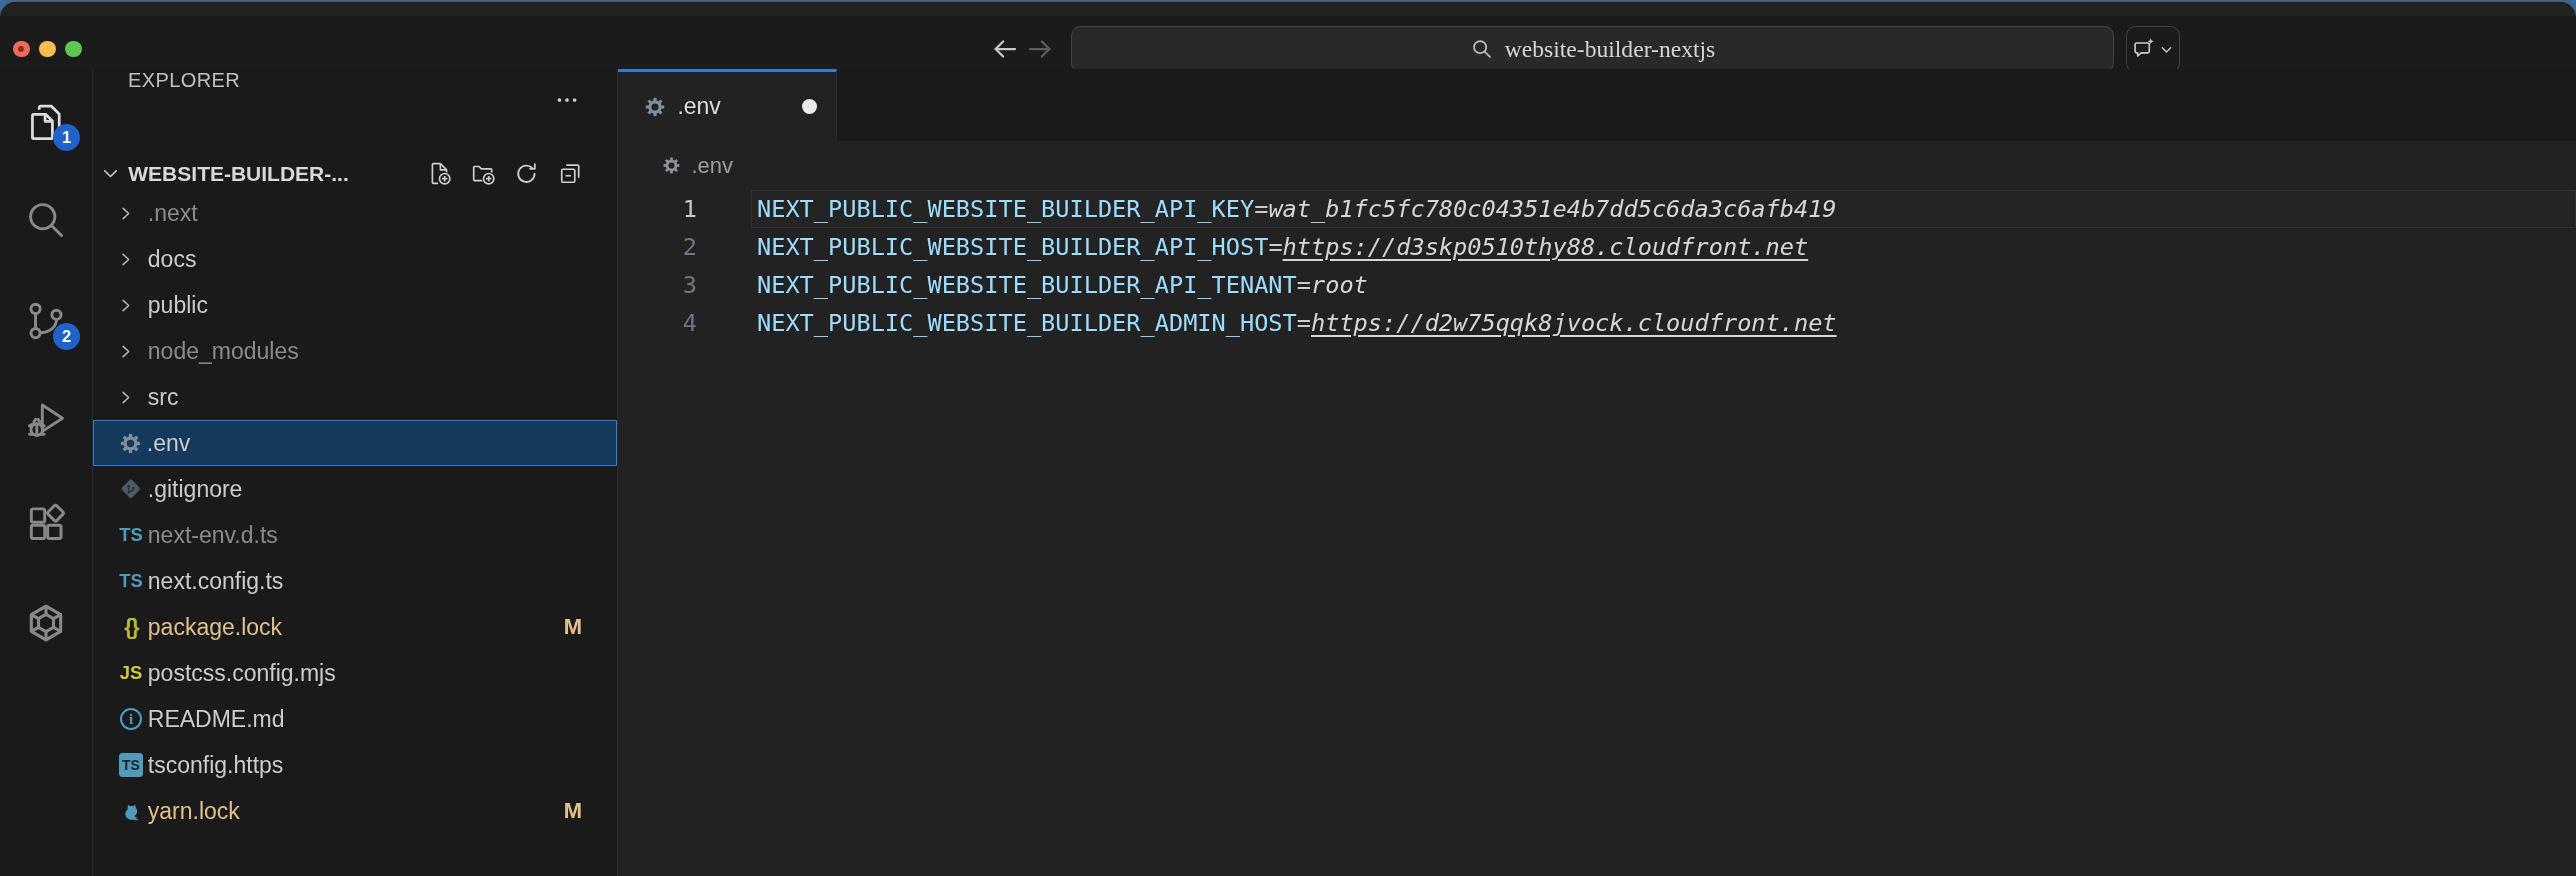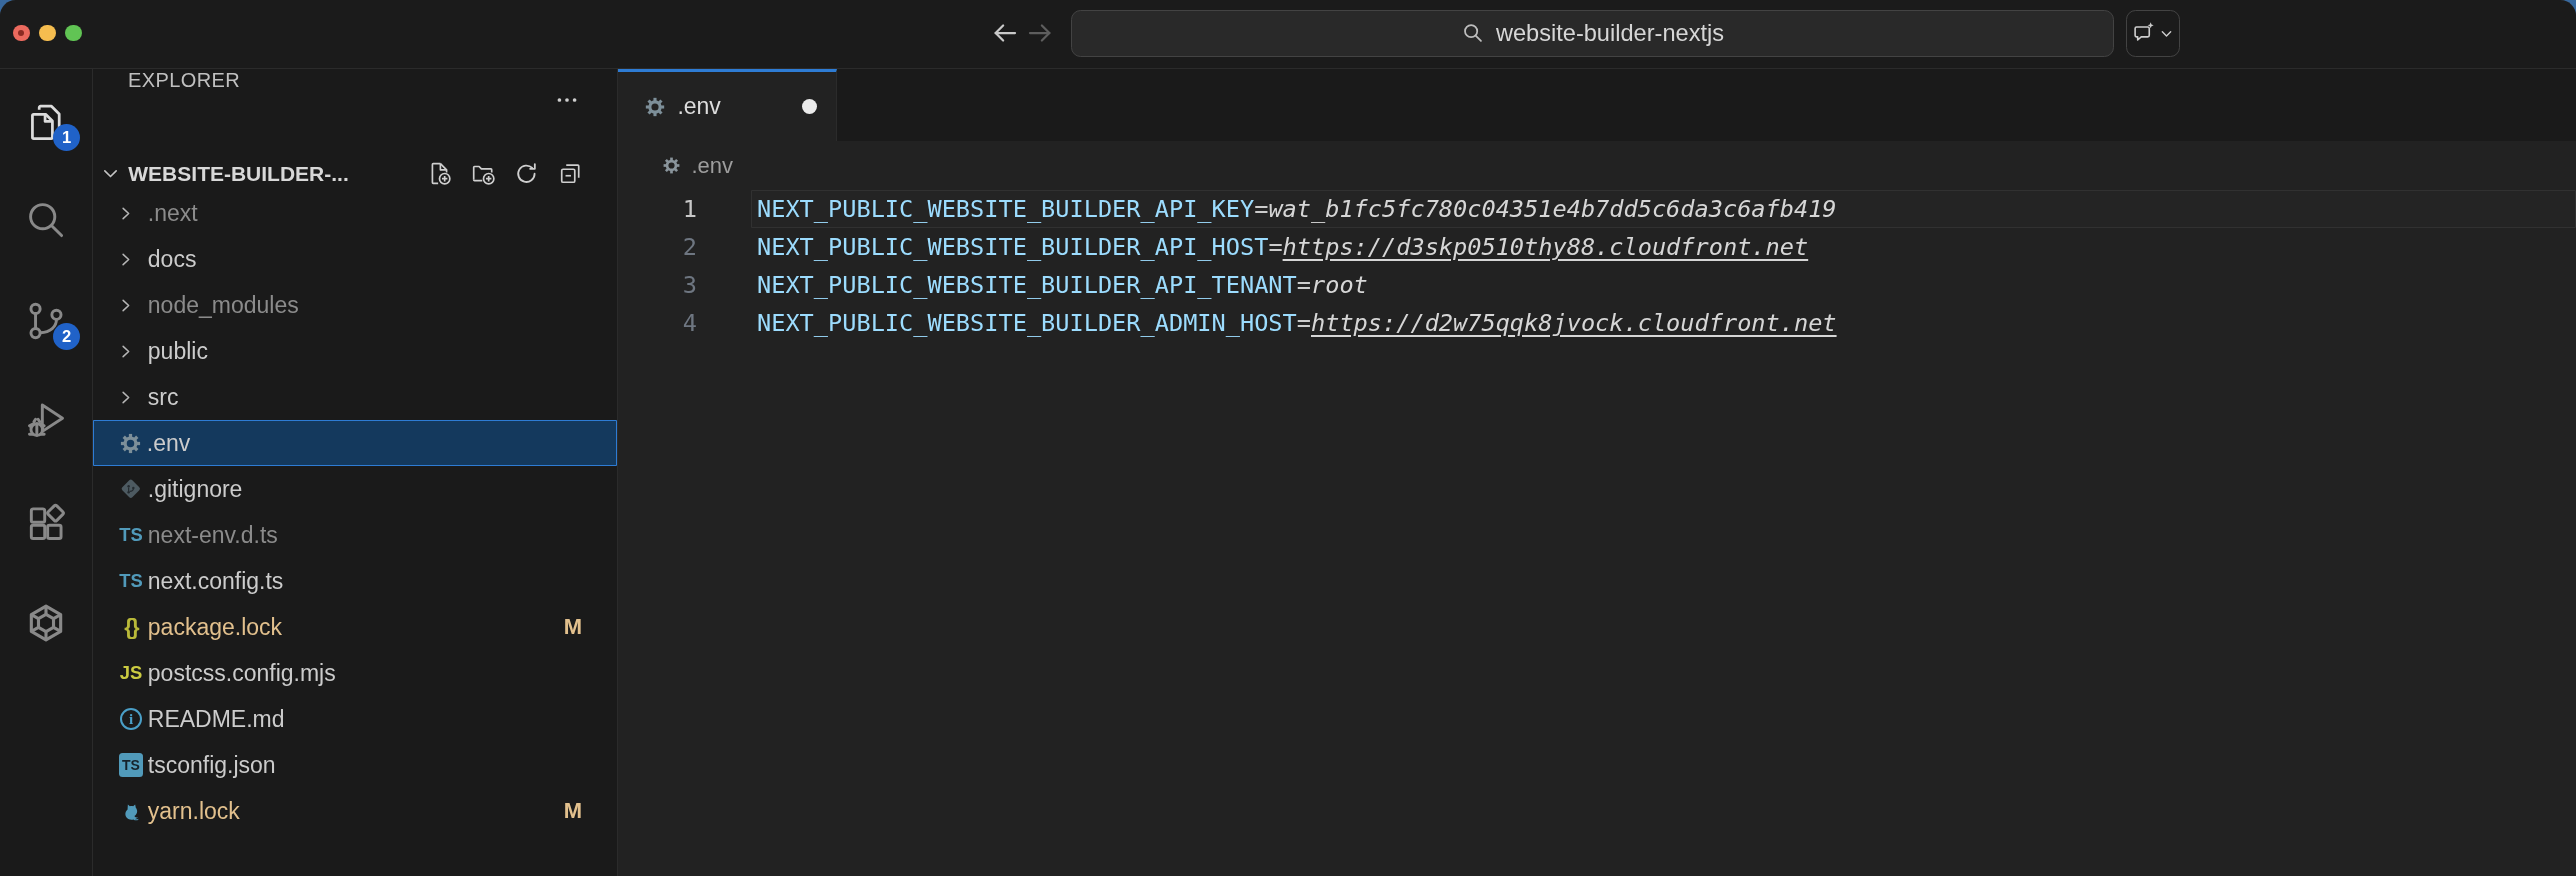--- a/index.html
+++ b/index.html
@@ -11,22 +11,22 @@
   }
   .window{
     position:relative;width:2576px;height:877px;
     background:#222222;
     border-radius:15.8px 15.8px 0 0;
     overflow:hidden;
     box-shadow:inset 0 1.8px 0 rgba(110,160,215,.55);
   }
   
   .titlebar{
-    position:absolute;left:0;top:0;width:100%;height:68px;
-    background:#1b1b1b;border-bottom:0.9px solid #2b2b2b;
+    position:absolute;left:0;top:16px;width:100%;height:68px;
+    background:#1b1b1b;border-bottom:0.9px solid #2b2b2b;font-family:Liberation Serif, serif;
   }
   .traffic{position:absolute;top:24.5px;width:16.6px;height:16.6px;border-radius:50%;}
   .traffic.red{left:13px;background:#ec6a5e;}
   .traffic.red::after{content:"";position:absolute;left:5.3px;top:5.3px;width:6.1px;height:6.1px;border-radius:50%;background:#8c2b23;}
   .traffic.yellow{left:39px;background:#f5bd4f;}
   .traffic.green{left:65px;background:#61c454;}
   .navarrow{position:absolute;top:15.8px;width:35px;height:35px;display:flex;align-items:center;justify-content:center;}
   .navarrow.back{left:987px;color:#c9c9c9;}
   .navarrow.fwd{left:1022px;color:#5e5e5e;}
   .command-center{
@@ -288,38 +288,38 @@
         <div class="tree-item">
     <span class="twirl">
             <svg width="19" height="19" viewBox="0 0 24 24" fill="none" stroke="currentColor" stroke-width="1.9" stroke-linecap="round" stroke-linejoin="round">
               <path d="M9 5.5l7 6.5-7 6.5"></path>
             </svg>
           </span>
 
     <span class="tlabel">docs</span>
 
   </div>
+        <div class="tree-item">
+    <span class="twirl">
+            <svg width="19" height="19" viewBox="0 0 24 24" fill="none" stroke="currentColor" stroke-width="1.9" stroke-linecap="round" stroke-linejoin="round">
+              <path d="M9 5.5l7 6.5-7 6.5"></path>
+            </svg>
+          </span>
+
+    <span class="tlabel">public</span>
+
+  </div>
         <div class="tree-item dimmed">
     <span class="twirl">
             <svg width="19" height="19" viewBox="0 0 24 24" fill="none" stroke="currentColor" stroke-width="1.9" stroke-linecap="round" stroke-linejoin="round">
               <path d="M9 5.5l7 6.5-7 6.5"></path>
             </svg>
           </span>
 
     <span class="tlabel">node_modules</span>
-
-  </div>
-        <div class="tree-item">
-    <span class="twirl">
-            <svg width="19" height="19" viewBox="0 0 24 24" fill="none" stroke="currentColor" stroke-width="1.9" stroke-linecap="round" stroke-linejoin="round">
-              <path d="M9 5.5l7 6.5-7 6.5"></path>
-            </svg>
-          </span>
-
-    <span class="tlabel">public</span>
 
   </div>
         <div class="tree-item">
     <span class="twirl">
             <svg width="19" height="19" viewBox="0 0 24 24" fill="none" stroke="currentColor" stroke-width="1.9" stroke-linecap="round" stroke-linejoin="round">
               <path d="M9 5.5l7 6.5-7 6.5"></path>
             </svg>
           </span>
 
     <span class="tlabel">src</span>
@@ -402,21 +402,21 @@
             <span class="icon-info">i</span>
           </span>
     <span class="tlabel">README.md</span>
 
   </div>
         <div class="tree-item">
 
     <span class="ticon">
             <span class="icon-ts-square">TS</span>
           </span>
-    <span class="tlabel">tsconfig.json</span>
+    <span class="tlabel">tsconfig.https</span>
 
   </div>
         <div class="tree-item modified">
 
     <span class="ticon">
             <svg width="23" height="23" viewBox="0 0 24 24" fill="#519aba">
       <path d="M8.2 4.6l2.1 2c.5-.15 1.1-.25 1.7-.25s1.2.1 1.7.25l2.1-2 .7 3.4c.9 1 1.4 2.3 1.4 3.7 0 2.1-1.2 4-2.9 4.9.9 1.3 2.3 1.7 3.7 1.5-.8 1.2-2.3 2-4 1.9-.9.4-1.9.6-2.9.6-3.4 0-6.2-2.6-6.2-5.9 0-1.9.9-3.6 2.3-4.7z"></path>
       <path d="M14.5 19.5c1.6.9 3.4.9 4.8.1l-.4 1.2c-1.5.7-3.2.6-4.8-.3z"></path>
             </svg>
           </span>

